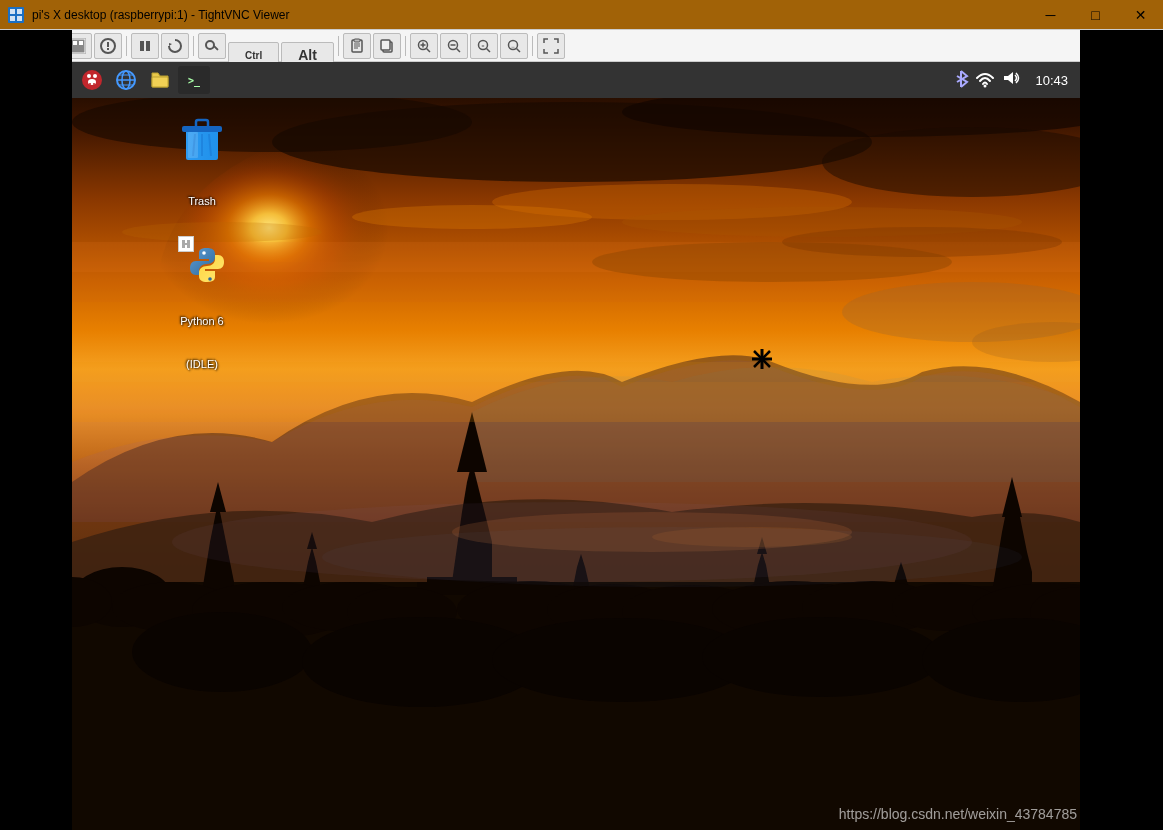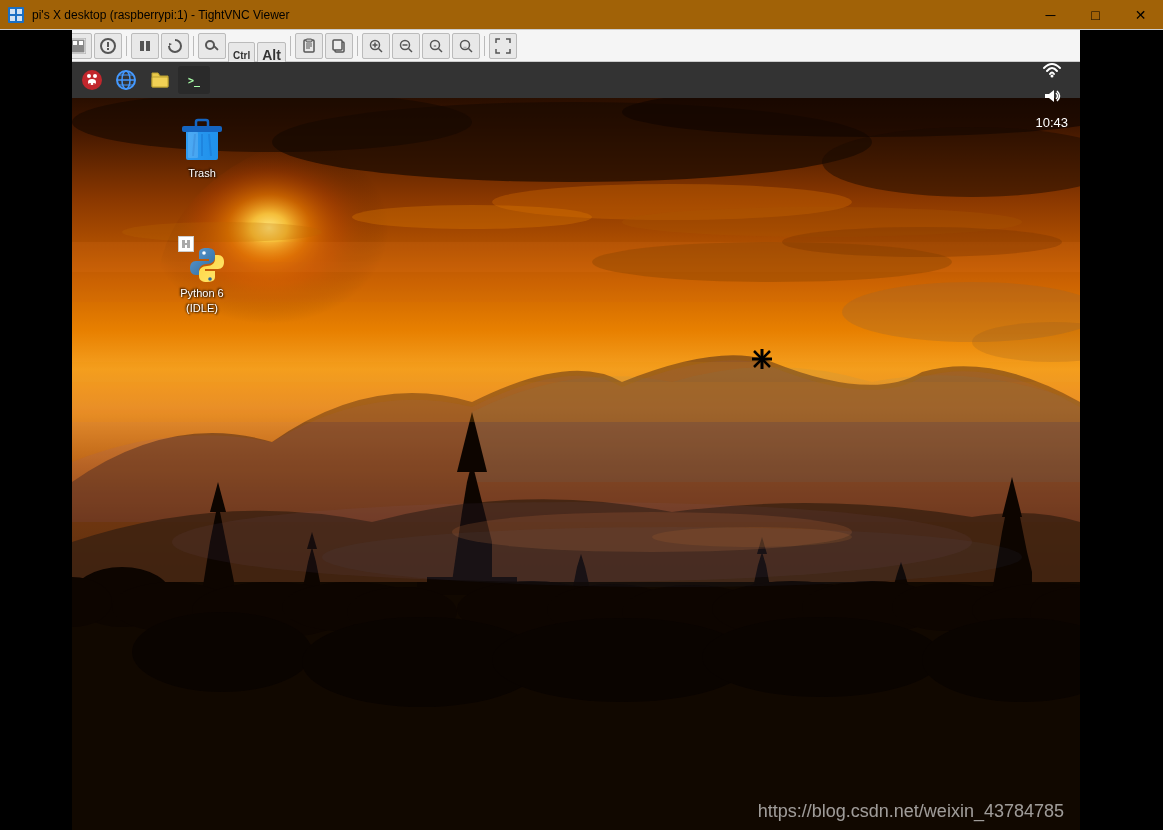--- a/index.html
+++ b/index.html
@@ -71,21 +71,21 @@
       align-items: center;
       justify-content: center;
       background: #e8e8e8;
       border: 1px solid #bbb;
       border-radius: 2px;
       cursor: pointer;
       font-size: 12px;
     }
     .toolbar-btn.wide {
       width: auto;
-      padding: 0 4px;
+      padding: 0 16px;
       font-size: 11px;
       font-weight: bold;
       margin-top: 19px;
     }
     .toolbar-sep {
       width: 1px;
       height: 20px;
       background: #bbb;
       margin: 0 2px;
     }
@@ -110,38 +110,38 @@
       justify-content: center;
       border-radius: 3px;
       cursor: pointer;
       font-size: 16px;
     }
     .pi-spacer { flex: 1; }
     #pi-system-tray {
       display: flex;
       align-items: center;
       gap: 6px;
-      flex-direction: column;
     }
     #pi-clock {
       color: #fff;
       font-size: 13px;
       padding: 0 8px;
     }
 
     
     .desktop-icon {
       position: absolute;
       display: flex;
       flex-direction: column;
       align-items: center;
       width: 80px;
       cursor: pointer;
       padding: 4px;
       border-radius: 4px;
+      gap: 28px;
     }
     .desktop-icon .icon-img {
       width: 48px;
       height: 48px;
       display: flex;
       align-items: center;
       justify-content: center;
       font-size: 36px;
       position: relative;
     }
@@ -187,23 +187,23 @@
       font-weight: bold;
       pointer-events: none;
       z-index: 20;
       transform: translate(-50%, -50%);
     }
 
     
     #watermark {
       position: absolute;
       bottom: 8px;
-      right: 16px;
+      right: 3px;
       color: rgba(255,255,255,0.6);
-      font-size: 18px;
+      font-size: 14px;
       z-index: 5;
     }
 
     
     #bg-canvas {
       position: absolute;
       top: 0; left: 0;
       width: 100%;
       height: 100%;
     }

